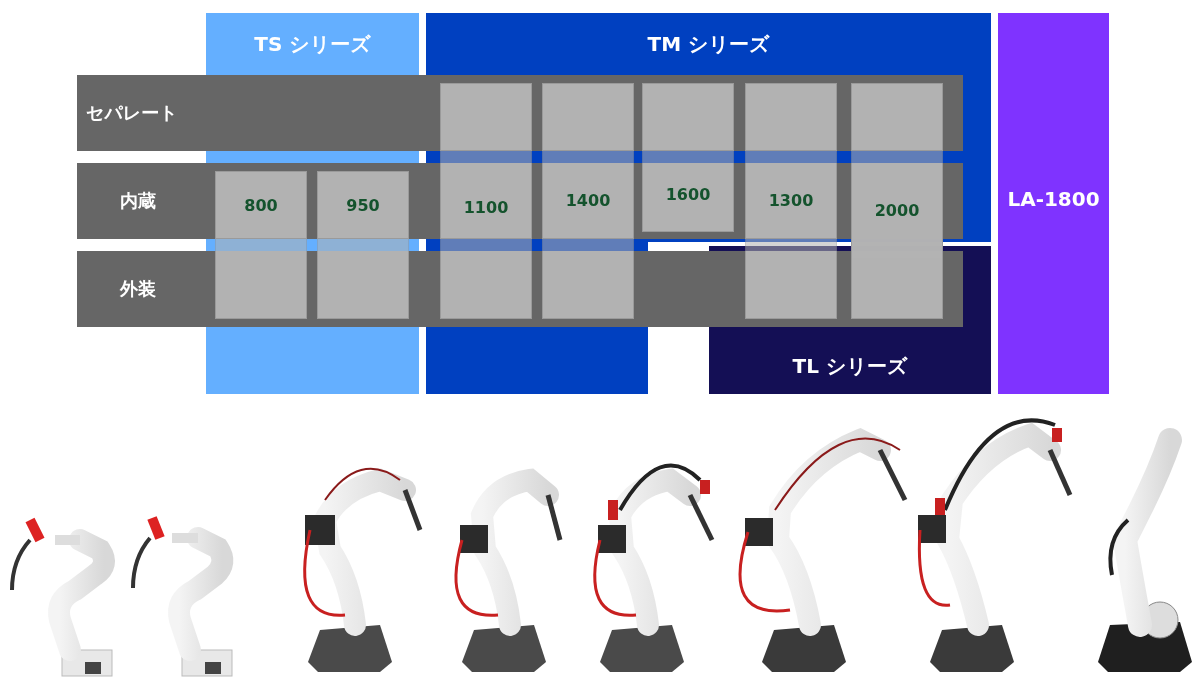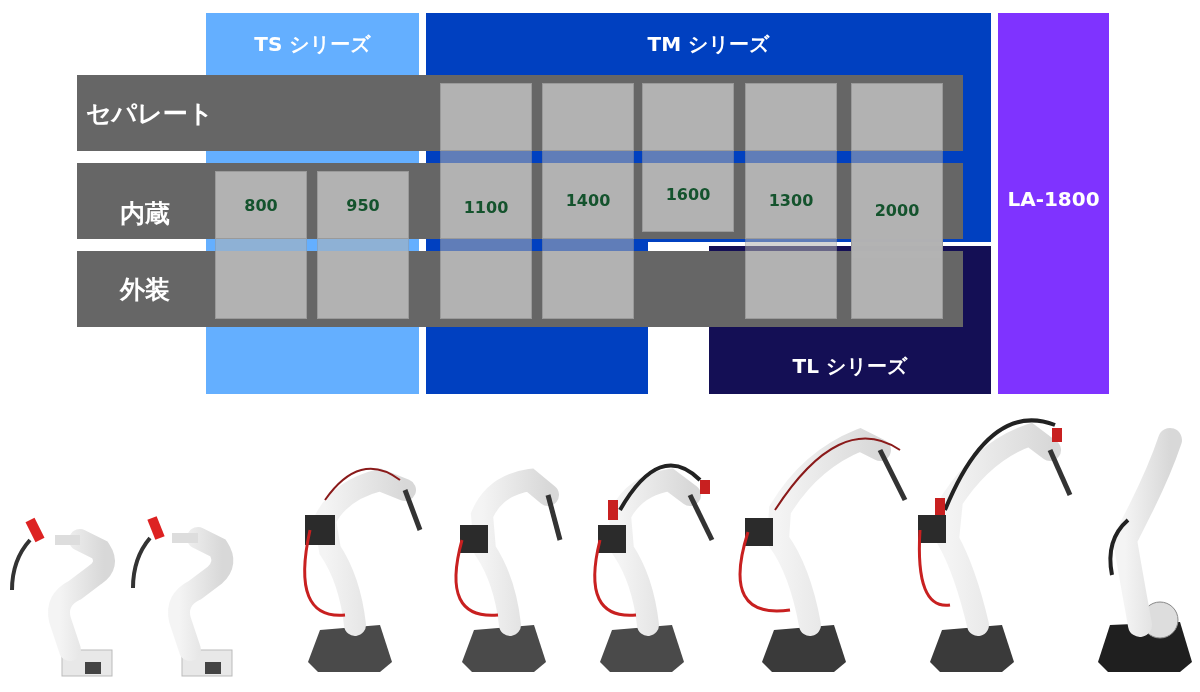--- a/index.html
+++ b/index.html
@@ -1,21 +1,21 @@
 <!DOCTYPE html>
 <html><head>
 <meta charset="utf-8">
 <style>
   html, body { margin: 0; padding: 0; background: #ffffff; }
   body { width: 1200px; height: 692px; position: relative; overflow: hidden;
          font-family: "DejaVu Sans", "Liberation Sans", sans-serif; }
   .abs { position: absolute; box-sizing: border-box; }
   .series { color: #ffffff; font-weight: bold; font-size: 20px; display: flex; justify-content: center; }
   .row { background: #666666; }
-  .row-label { color: #ffffff; font-weight: bold; font-size: 25px; display: flex; align-items: center; }
+  .row-label { color: #ffffff; font-weight: bold; font-size: 18px; display: flex; align-items: center; }
   .cell { background: rgba(179,179,179,0.98); border: 1px solid #9a9a9a; }
   .num { color: #14532d; font-weight: bold; font-size: 16px; display: flex; align-items: center; justify-content: center; }
   .robot { position: absolute; }
 </style>
 </head>
 <body>
 
 <div class="abs series" style="left:206px; top:13px; width:213px; height:381px; background:#64AFFF; padding-top:18px;">
   <span>TS シリーズ</span>
 </div>
@@ -34,21 +34,21 @@
   <span style="margin-top:0;">LA-1800</span>
 </div>
 
 <div class="abs row" style="left:77px; top:75px; width:886px; height:76px;"></div>
 <div class="abs row" style="left:77px; top:163px; width:886px; height:76px;"></div>
 <div class="abs row" style="left:77px; top:251px; width:886px; height:76px;"></div>
 
 <div class="abs row-label" style="left:86px; top:75px; height:76px;">
   <span>セパレート</span>
 </div>
-<div class="abs row-label" style="left:120px; top:175px; height:76px;">
+<div class="abs row-label" style="left:120px; top:163px; height:76px;">
   <span>内蔵</span>
 </div>
 <div class="abs row-label" style="left:120px; top:251px; height:76px;">
   <span>外装</span>
 </div>
 
 <div class="abs cell" style="left:215px; top:171px; width:92px; height:148px; opacity:0.55;"></div>
 <div class="abs cell" style="left:317px; top:171px; width:92px; height:148px; opacity:0.55;"></div>
 <div class="abs cell" style="left:440px; top:83px; width:92px; height:236px; opacity:0.55;"></div>
 <div class="abs cell" style="left:542px; top:83px; width:92px; height:236px; opacity:0.55;"></div>

